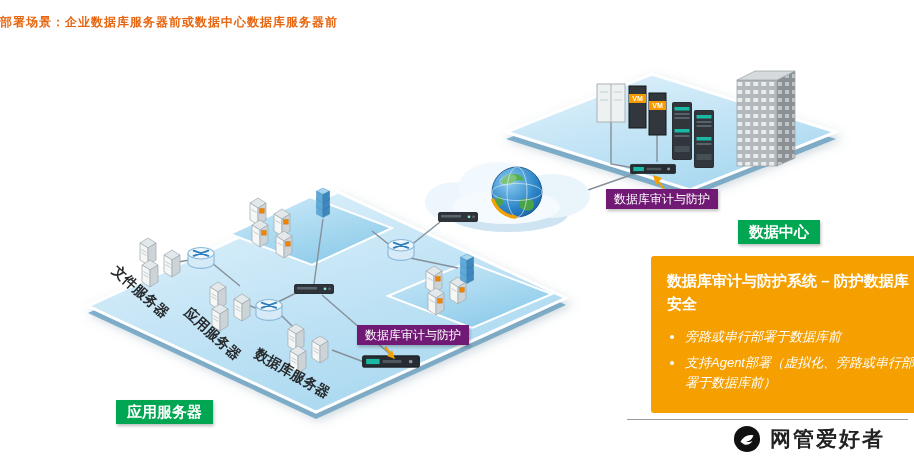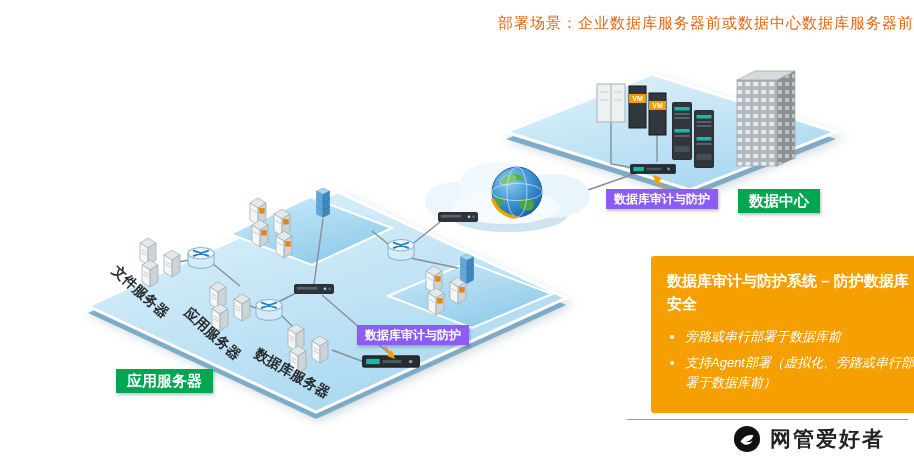--- a/index.html
+++ b/index.html
@@ -1,23 +1,23 @@
 <!DOCTYPE html>
 <html><head>
 <meta charset="utf-8">
 <style>
   html,body{margin:0;padding:0;background:#fff;}
   .page{position:relative;width:914px;height:471px;background:#ffffff;overflow:hidden;
         font-family:"Liberation Sans","DejaVu Sans",sans-serif;}
-  .title{position:absolute;top:14px;left:0;width:100%;text-align:right;
-         color:#e8650f;font-size:15px;font-weight:normal;letter-spacing:1px;}
+  .title{position:absolute;top:14px;left:0;width:100%;text-align:left;
+         color:#e8650f;font-size:12px;font-weight:bold;letter-spacing:1px;}
   .diagram{position:absolute;left:0;top:0;}
   .tag-green{position:absolute;background:#00a651;color:#fff;font-size:15px;font-weight:bold;
-             padding:3px 11px;line-height:1.2;box-shadow:1px 2px 3px rgba(0,0,0,.25);white-space:nowrap;}
-  .tag-orange{position:absolute;background:#8b5cf6;color:#fff;font-size:12px;font-weight:bold;
+             padding:3px 11px;line-height:1.2;box-shadow:1px 2px 3px rgba(0,0,0,.25);white-space:nowrap;margin-top:31px;}
+  .tag-orange{position:absolute;background:#701a75;color:#fff;font-size:12px;font-weight:normal;
               padding:3px 8px;line-height:1.2;box-shadow:1px 2px 3px rgba(0,0,0,.25);white-space:nowrap;}
   .rot-label{position:absolute;color:#26292b;font-size:14px;font-weight:bold;
              transform-origin:0 0;white-space:nowrap;}
   .info-box{position:absolute;left:627px;top:256px;width:281px;height:157px;background:#f5a000;
             color:#fff;box-sizing:border-box;padding:14px 16px 10px 16px;border-radius:3px;margin-left:24px;}
   .info-title{font-weight:bold;font-size:15px;line-height:1.5;}
   .info-list{margin:12px 0 0 0;padding-left:18px;font-size:13px;line-height:1.55;font-style:italic;}
   .info-list li{margin-bottom:6px;}
   .footer-line{position:absolute;left:627px;top:419px;width:281px;border-top:1px solid #9b9b9b;height:0;}
   .brand{position:absolute;left:733px;top:425px;display:flex;align-items:flex-end;gap:9px;}

